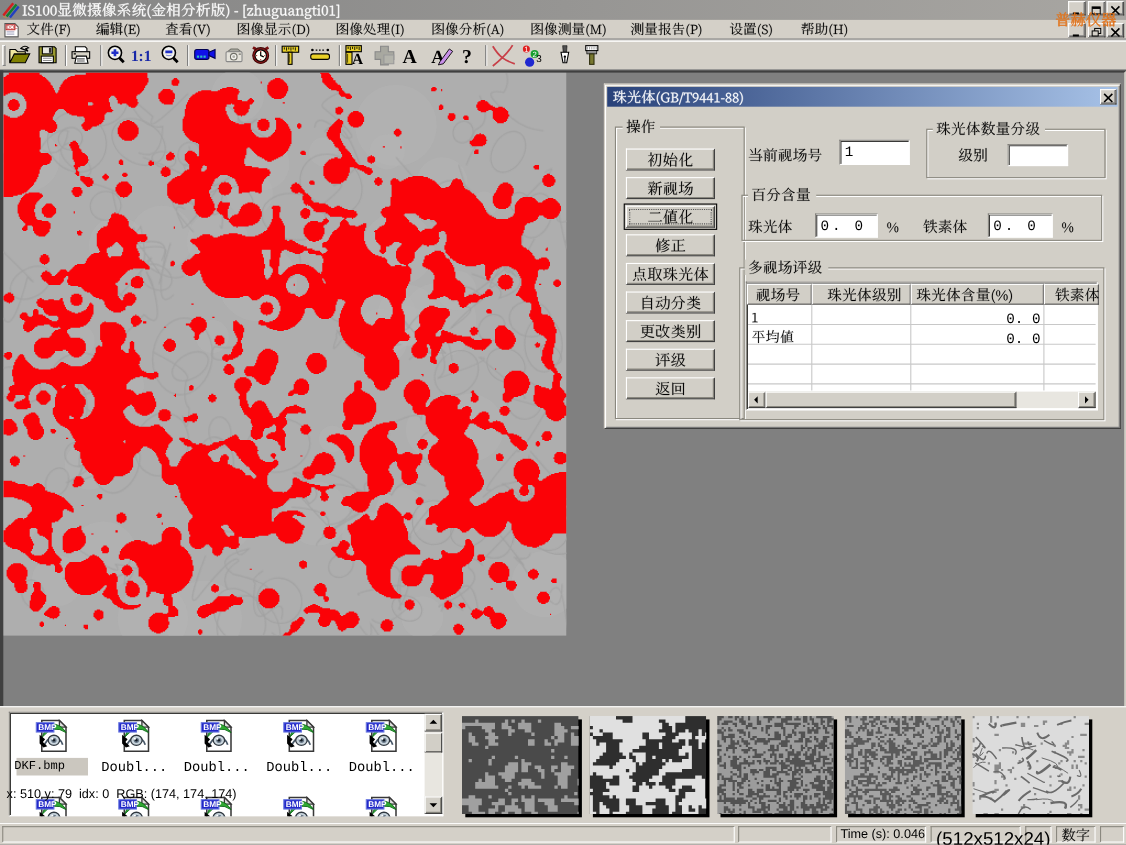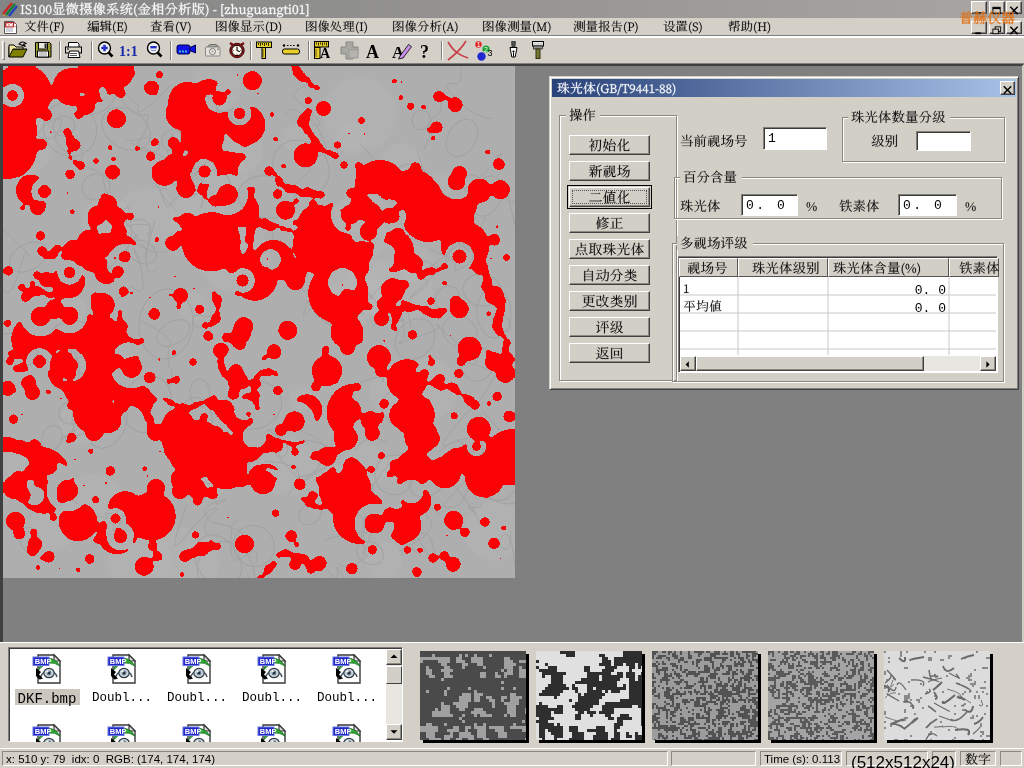--- a/index.html
+++ b/index.html
@@ -357,21 +357,21 @@
       <use href="#bmpic" x="99" y="6"></use>
       <use href="#bmpic" x="99" y="76"></use>
       <use href="#bmpic" x="174" y="6"></use>
       <use href="#bmpic" x="174" y="76"></use>
       <use href="#bmpic" x="249" y="6"></use>
       <use href="#bmpic" x="249" y="76"></use>
       <use href="#bmpic" x="324" y="6"></use>
       <use href="#bmpic" x="324" y="76"></use>
     </svg>
     <div class="abs" style="left:15px;top:689px;width:65px;height:16px;background:#cbc7bf"></div>
-    <div class="abs" style="left:13px;top:691px;width:68px;text-align:center;font-size:14px;font-family:'Liberation Mono',monospace;color:#000">DKF.bmp</div>
+    <div class="abs" style="left:13px;top:691px;width:68px;font-size:11px;font-family:'Liberation Mono',monospace;color:#000">DKF.bmp</div>
     <div class="abs" style="left:88px;top:691px;width:68px;text-align:center;font-size:12.5px;font-family:'Liberation Mono',monospace;color:#000">Doubl...</div>
     <div class="abs" style="left:163px;top:691px;width:68px;text-align:center;font-size:12.5px;font-family:'Liberation Mono',monospace;color:#000">Doubl...</div>
     <div class="abs" style="left:238px;top:691px;width:68px;text-align:center;font-size:12.5px;font-family:'Liberation Mono',monospace;color:#000">Doubl...</div>
     <div class="abs" style="left:313px;top:691px;width:68px;text-align:center;font-size:12.5px;font-family:'Liberation Mono',monospace;color:#000">Doubl...</div>
     <div class="abs" style="left:423px;top:654px;width:106px;height:89px;background:#000"></div>
     <svg class="abs" style="left:420px;top:651px" width="106" height="89" viewBox="0 0 106 89">
       <rect width="106" height="89" fill="#4a4a4a"></rect>
       <path fill="#a0a0a0" d="M12 3h3v3h-3zM39 3h3v3h-3zM45 3h3v3h-3zM54 3h3v3h-3zM69 3h3v3h-3zM0 6h30v3h-30zM36 6h6v3h-6zM51 6h12v3h-12zM84 6h6v3h-6zM0 9h3v3h-3zM18 9h12v3h-12zM36 9h9v3h-9zM51 9h12v3h-12zM84 9h9v3h-9zM99 9h9v3h-9zM21 12h6v3h-6zM42 12h6v3h-6zM57 12h6v3h-6zM84 12h12v3h-12zM6 15h3v3h-3zM24 15h6v3h-6zM42 15h3v3h-3zM63 15h3v3h-3zM84 15h9v3h-9zM99 15h3v3h-3zM6 18h6v3h-6zM21 18h12v3h-12zM81 18h3v3h-3zM87 18h6v3h-6zM99 18h9v3h-9zM6 21h6v3h-6zM24 21h6v3h-6zM60 21h6v3h-6zM75 21h3v3h-3zM84 21h9v3h-9zM99 21h9v3h-9zM9 24h6v3h-6zM24 24h9v3h-9zM60 24h6v3h-6zM75 24h6v3h-6zM84 24h3v3h-3zM99 24h9v3h-9zM21 27h3v3h-3zM81 30h3v3h-3zM27 36h3v3h-3zM48 36h3v3h-3zM81 36h3v3h-3zM93 36h3v3h-3zM6 39h3v3h-3zM24 39h3v3h-3zM54 39h3v3h-3zM24 42h3v3h-3zM42 42h9v3h-9zM54 42h9v3h-9zM90 42h6v3h-6zM39 45h12v3h-12zM54 45h6v3h-6zM66 45h6v3h-6zM81 45h6v3h-6zM90 45h12v3h-12zM39 48h12v3h-12zM54 48h6v3h-6zM69 48h6v3h-6zM81 48h3v3h-3zM90 48h9v3h-9zM21 51h3v3h-3zM33 51h15v3h-15zM72 51h3v3h-3zM84 51h15v3h-15zM21 54h9v3h-9zM36 54h12v3h-12zM72 54h3v3h-3zM87 54h9v3h-9zM15 57h3v3h-3zM21 57h9v3h-9zM39 57h6v3h-6zM54 57h9v3h-9zM87 57h9v3h-9zM105 57h3v3h-3zM12 60h18v3h-18zM51 60h15v3h-15zM87 60h9v3h-9zM105 60h3v3h-3zM12 63h21v3h-21zM42 63h3v3h-3zM54 63h3v3h-3zM60 63h12v3h-12zM84 63h3v3h-3zM90 63h6v3h-6zM39 66h3v3h-3zM42 69h3v3h-3zM102 69h3v3h-3zM6 72h6v3h-6zM24 72h3v3h-3zM54 72h3v3h-3zM63 72h3v3h-3zM93 72h3v3h-3zM0 75h18v3h-18zM33 75h6v3h-6zM45 75h6v3h-6zM54 75h12v3h-12zM69 75h15v3h-15zM90 75h18v3h-18zM0 78h18v3h-18zM27 78h12v3h-12zM45 78h3v3h-3zM57 78h9v3h-9zM75 78h9v3h-9zM102 78h6v3h-6zM6 81h9v3h-9zM30 81h3v3h-3zM39 81h12v3h-12zM57 81h9v3h-9zM78 81h9v3h-9zM6 84h9v3h-9zM24 84h9v3h-9zM39 84h15v3h-15zM57 84h9v3h-9zM78 84h9v3h-9zM9 87h12v3h-12zM24 87h6v3h-6zM36 87h6v3h-6zM48 87h6v3h-6zM63 87h6v3h-6zM105 87h3v3h-3z"></path>
     </svg>
     <div class="abs" style="left:539px;top:654px;width:106px;height:89px;background:#000"></div>
@@ -443,22 +443,22 @@
       </g>
     </svg>
     <div class="abs" style="left:0;top:748px;width:1024px;height:20px;background:#d4d0c8;border-top:1px solid #fff"></div>
     <div class="abs" style="left:2px;top:751px;width:666px;height:15px;border:1px solid;border-color:#8a887f #fff #fff #8a887f"></div>
     <div class="abs" style="left:671px;top:751px;width:85px;height:15px;border:1px solid;border-color:#8a887f #fff #fff #8a887f"></div>
     <div class="abs" style="left:760px;top:751px;width:82px;height:15px;border:1px solid;border-color:#8a887f #fff #fff #8a887f"></div>
     <div class="abs" style="left:846px;top:751px;width:82px;height:15px;border:1px solid;border-color:#8a887f #fff #fff #8a887f"></div>
     <div class="abs" style="left:932px;top:751px;width:24px;height:15px;border:1px solid;border-color:#8a887f #fff #fff #8a887f"></div>
     <div class="abs" style="left:960px;top:751px;width:36px;height:15px;border:1px solid;border-color:#8a887f #fff #fff #8a887f"></div>
     <div class="abs" style="left:1000px;top:751px;width:22px;height:15px;border:1px solid;border-color:#8a887f #fff #fff #8a887f"></div>
-    <div class="abs" style="left:6px;top:753px;font-size:11.5px;color:#000">x: 510 y: 79&nbsp; idx: 0&nbsp; RGB: (174, 174, 174)</div>
-    <div class="abs" style="left:764px;top:753px;font-size:11.5px;color:#000">Time (s): 0.113</div>
+    <div class="abs" style="left:6px;top:716px;font-size:11.5px;color:#000">x: 510 y: 79&nbsp; idx: 0&nbsp; RGB: (174, 174, 174)</div>
+    <div class="abs" style="left:764px;top:753px;font-size:11.5px;color:#000">Time (s): 0.046</div>
     <div class="abs" style="left:851px;top:753px;font-size:17px;color:#000">(512x512x24)</div>
     <svg class="abs" style="left:0;top:0;pointer-events:none" width="1024" height="768" viewBox="0 0 1024 768">
       <defs>
         <path id="c0" d="M48 636V672H321V636L225 626Q224 561 224 494Q223 428 223 361V310Q223 244 224 178Q224 111 225 45L321 35V0H48V35L144 45Q146 110 146 176Q146 243 146 310V361Q146 427 146 494Q146 560 144 626Z"></path>
         <path id="c1" d="M237 -14Q180 -14 128 2Q77 17 44 39L50 175H100L118 58Q146 42 172 35Q199 28 235 28Q309 28 354 62Q399 95 399 158Q399 208 368 238Q338 267 266 295L228 311Q150 342 105 388Q60 434 60 507Q60 565 89 604Q118 644 167 665Q216 686 276 686Q328 686 367 672Q406 659 439 635L434 507H383L365 620Q343 633 320 638Q298 643 272 643Q211 643 170 613Q129 583 129 524Q129 475 160 444Q191 412 246 390L286 375Q388 335 428 288Q469 242 469 172Q469 114 439 72Q409 31 357 8Q305 -14 237 -14Z"></path>
         <path id="c2" d="M76 0V32L223 51Q224 92 224 132Q225 172 225 212V587L87 570V605L284 657L298 647L294 503V212Q294 172 294 132Q295 92 296 51L440 32V0Z"></path>
         <path id="c3" d="M249 -13Q197 -13 150 20Q103 53 74 127Q44 201 44 323Q44 446 74 520Q103 595 150 628Q197 662 249 662Q301 662 348 628Q395 595 424 520Q454 446 454 323Q454 201 424 127Q395 53 348 20Q301 -13 249 -13ZM249 25Q281 25 310 52Q340 78 358 143Q377 208 377 323Q377 440 358 505Q340 570 310 596Q281 623 249 623Q216 623 186 596Q157 570 139 505Q121 440 121 323Q121 207 139 142Q157 77 186 51Q216 25 249 25Z"></path>
         <path id="c4" d="M264 814H736L768 841L825 794L799 772V406L736 375V438H264V375L201 344V847ZM54 -21H358V422L421 411L437 401L421 392V-21H579V422L642 411L657 401L642 392V-21H831L883 32L946 -21V-41H54ZM264 616V459H736V616ZM264 794V637H736V794ZM907 296 914 278 894 279 859 236 777 145 727 96 697 71 690 76 816 268 843 311 854 330 856 334ZM208 137 197 156 186 177 155 218 99 282 76 305 82 313 138 281 185 245 224 206 241 187 257 166 271 145 281 123V99L265 82H240L224 100L217 118Z"></path>
         <path id="c5" d="M824 65 792 120 772 162 754 129 713 68 665 16 613 -30 555 -68 550 -61 600 -16 645 34 685 89 720 148 750 213 741 234 721 294 705 354 693 416 687 479 686 503 667 459 649 424 630 394 608 368 601 373 612 402 619 423H269V444H521L573 497L629 450L646 511L656 554L666 602L685 708L698 826L700 843L762 823L775 812L758 804L751 759L739 699L728 643L725 633H856L899 681L951 633V612H887L880 524L865 433L846 348L821 269L802 222L813 200L843 149L876 100L912 52L955 1L898 -40L859 12ZM282 612 294 598 274 594 248 533 208 457 188 422 214 418 229 407 214 398V-60H150V367L112 316L84 283L54 253L47 258L109 368L147 442L181 518L196 556L226 641ZM371 518H313V743L371 732L386 723L371 713V570H427V833L479 822L492 812L479 803V570H534V743L592 732L606 723L592 713V518H534V549H371ZM720 612 699 542 696 533 708 482 724 423 741 364 763 308 773 281 795 360 811 442 820 530 825 612ZM471 98 489 108V354L553 345L568 334L553 324V147L654 217L661 210L624 163L605 142L564 102L522 66L479 34L475 32L474 12L456 21L417 70ZM405 345 421 334 405 324V234L402 201L397 170L389 141L378 112L365 86L350 62L331 39L310 20L287 3L261 -11L255 -3L273 18L289 39L304 61L315 82L324 105L333 129L338 153L342 179L343 206V354ZM265 812 275 795 256 792 230 738 212 705 173 644 152 615 108 564 86 544 62 525 55 532 104 609 135 666 164 729 193 798 209 842Z"></path>
         <path id="c6" d="M925 798V776H813V501L827 503L874 561L941 514L943 493L813 480V379L750 347V474L371 437L369 458L464 467V776H367V798H810L862 850ZM80 -2H160L165 -1L170 1L172 3L174 8L175 13V308L93 261L90 241L73 250L37 303L175 363V617H52V639H175V843L238 833L254 822L238 813V639H249L302 690L364 639V617H238V392L299 418L362 443L366 436L340 414L254 355L238 346V19L237 6L235 -8L230 -20L224 -32L216 -43L205 -51L193 -58L181 -62L167 -64L154 -65V-33L80 -18ZM842 11 812 40 788 68 750 31 708 -2 663 -29 614 -52 562 -68 559 -60 605 -33 648 -5 688 25 723 60 754 97 761 106 738 145 719 185 701 228 688 272 680 316H653V337H855L887 363L944 316L918 301L911 297L900 261L878 206L853 156L822 110L853 81L881 59L911 38L969 6L909 -40L874 -17ZM566 65 537 109 533 115 516 89 484 52 450 17 413 -16 372 -44 328 -67 323 -60 360 -27 394 6 425 40 453 76 479 114 500 153 479 174 431 215 376 257 380 265 413 253 445 239 476 223 504 205 520 194 537 240 551 285 558 316H362V337H561L592 363L649 316L623 301L616 297L607 269L589 220L567 174L560 160L576 145L598 122L616 98L634 72L636 49L621 29L598 27L579 42ZM527 571V474L750 495V571ZM527 776V693H750V776ZM527 673V593H750V673ZM691 316 729 239 752 202 775 167 788 150 806 181 826 229 843 279 852 316Z"></path>

